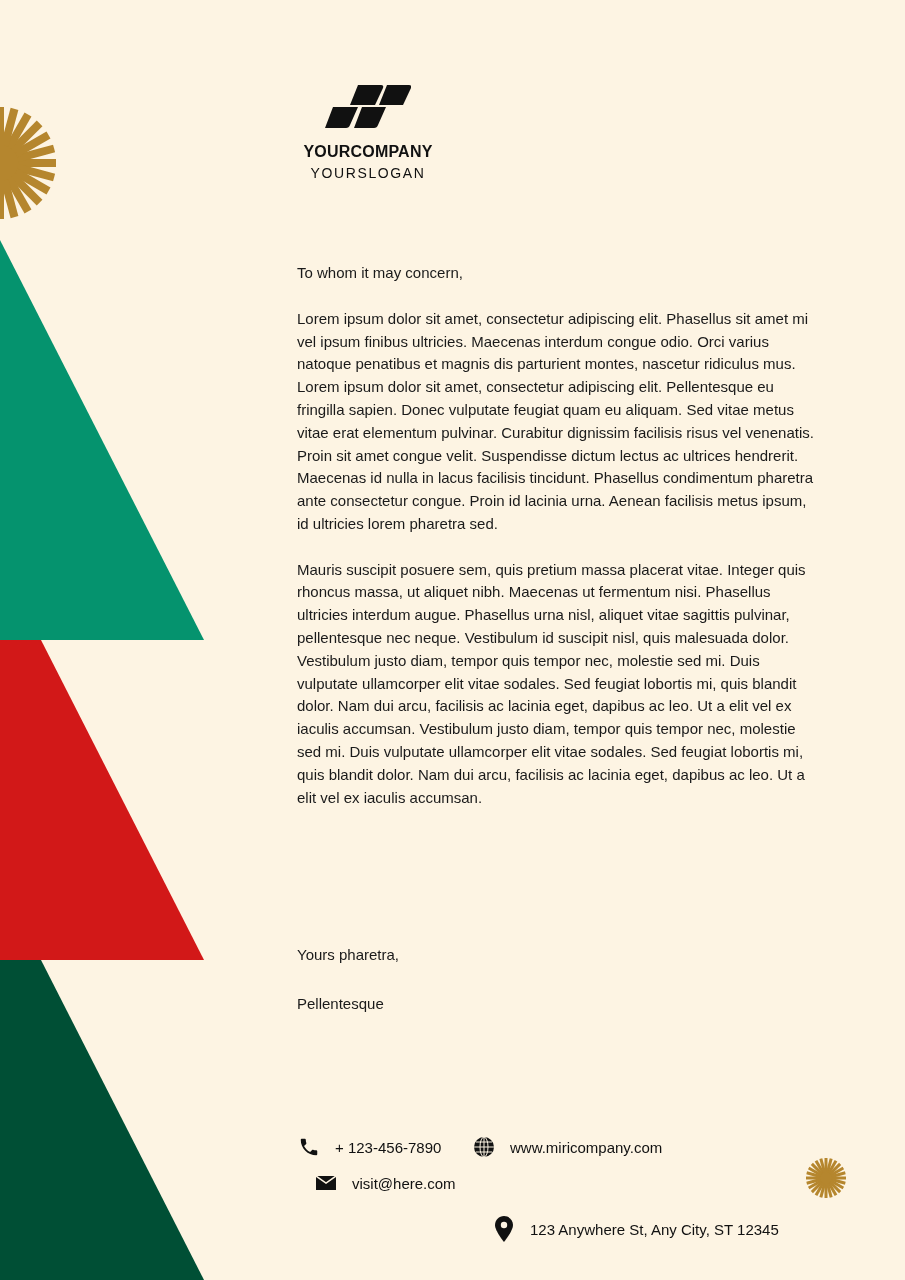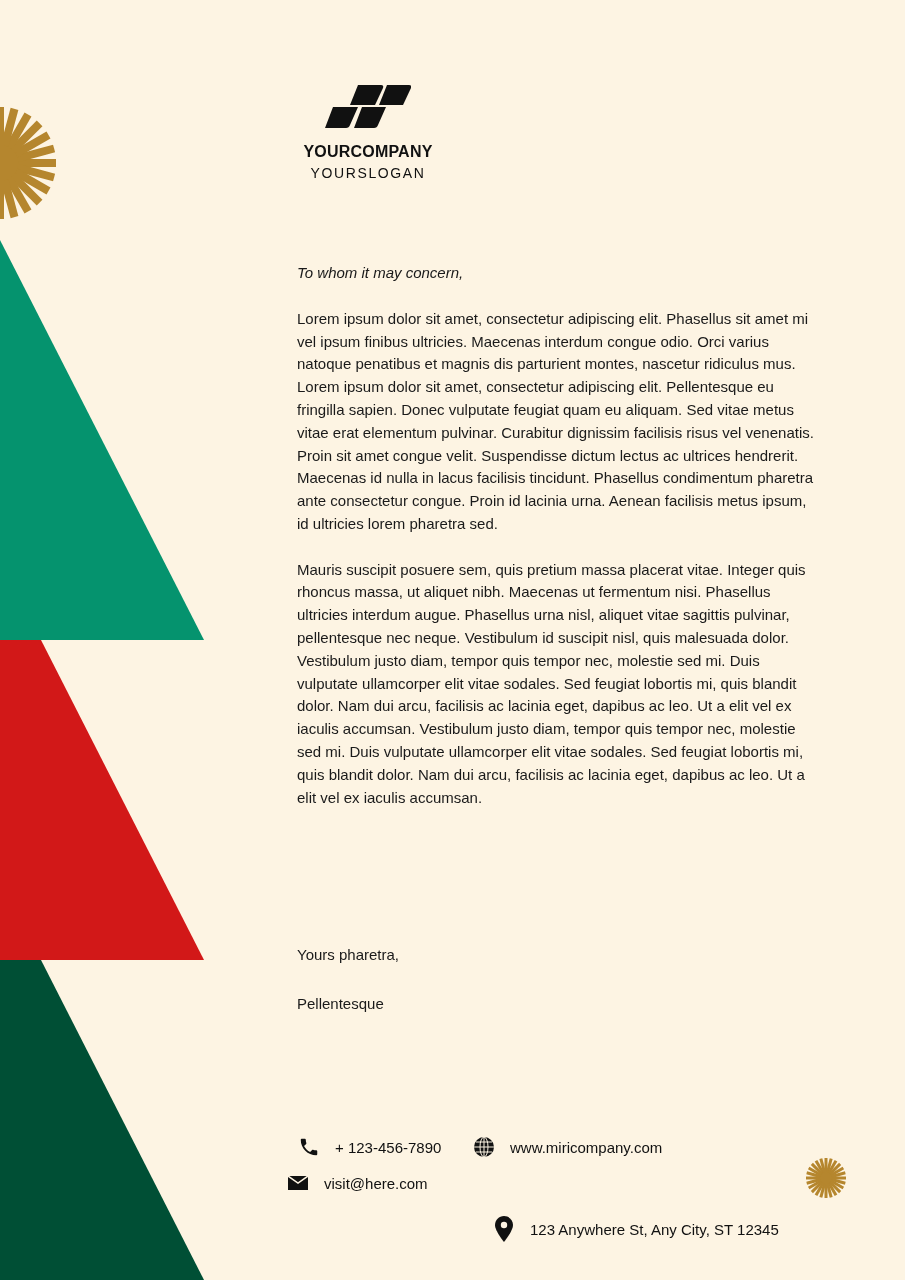--- a/index.html
+++ b/index.html
@@ -9,21 +9,21 @@
     font-family: "Liberation Sans", sans-serif;
     color: #1a1a1a;
   }
   .deco { position: absolute; left: 0; top: 0; }
   .logo { position: absolute; left: 296px; top: 84px; width: 144px; text-align: center; }
   .logo svg { display: block; margin: 0 auto; }
   .company { font-weight: bold; font-size: 16px; letter-spacing: 0.2px; margin-top: 14px; color: #111; }
   .slogan { font-size: 14px; letter-spacing: 1.6px; margin-top: 4px; color: #111; }
   .letter { position: absolute; left: 297px; top: 262px; width: 520px; font-size: 15px; line-height: 22.8px; color: #1a1a1a; }
   .letter p { margin: 0; }
-  .greeting { margin-bottom: 23px !important; font-style: italic; }
+  .greeting { margin-bottom: 23px !important; }
   .para { margin-bottom: 22.8px !important; }
   .closing { position: absolute; left: 297px; top: 946px; font-size: 15px; }
   .signature { position: absolute; left: 297px; top: 995px; font-size: 15px; }
   .contact { position: absolute; font-size: 15px; display: flex; align-items: center; color: #111; }
   .contact .ico { width: 24px; height: 24px; display: flex; align-items: center; justify-content: center; margin-right: 14px; }
 </style>
 </head>
 <body>
 
 <svg class="deco" width="905" height="1280" viewBox="0 0 905 1280">
@@ -97,21 +97,21 @@
 <div class="signature">Pellentesque</div>
 
 <div class="contact" style="left:297px; top:1135px;">
   <span class="ico">
     <svg width="22" height="22" viewBox="0 0 24 24">
         <path d="M6.6 10.8c1.4 2.8 3.8 5.1 6.6 6.6l2.2-2.2c.3-.3.7-.4 1-.2 1.1.4 2.3.6 3.6.6.6 0 1 .4 1 1V20c0 .6-.4 1-1 1C10.6 21 3 13.4 3 4c0-.6.4-1 1-1h3.5c.6 0 1 .4 1 1 0 1.3.2 2.5.6 3.6.1.3 0 .7-.2 1L6.6 10.8z" fill="#111"></path>
       </svg>
   </span>
   <span>+ 123-456-7890</span>
 </div>
-<div class="contact" style="left:286px; top:1171px;">
+<div class="contact" style="left:314px; top:1171px;">
   <span class="ico">
     <svg width="20" height="14" viewBox="0 0 20 14">
         <path d="M0,0 L20,0 L20,14 L0,14 Z" fill="#111"></path>
         <path d="M0,0 L10,7 L20,0" stroke="#fdf4e3" stroke-width="1.5" fill="none"></path>
       </svg>
   </span>
   <span>visit@here.com</span>
 </div>
 <div class="contact" style="left:472px; top:1135px;">
   <span class="ico">

